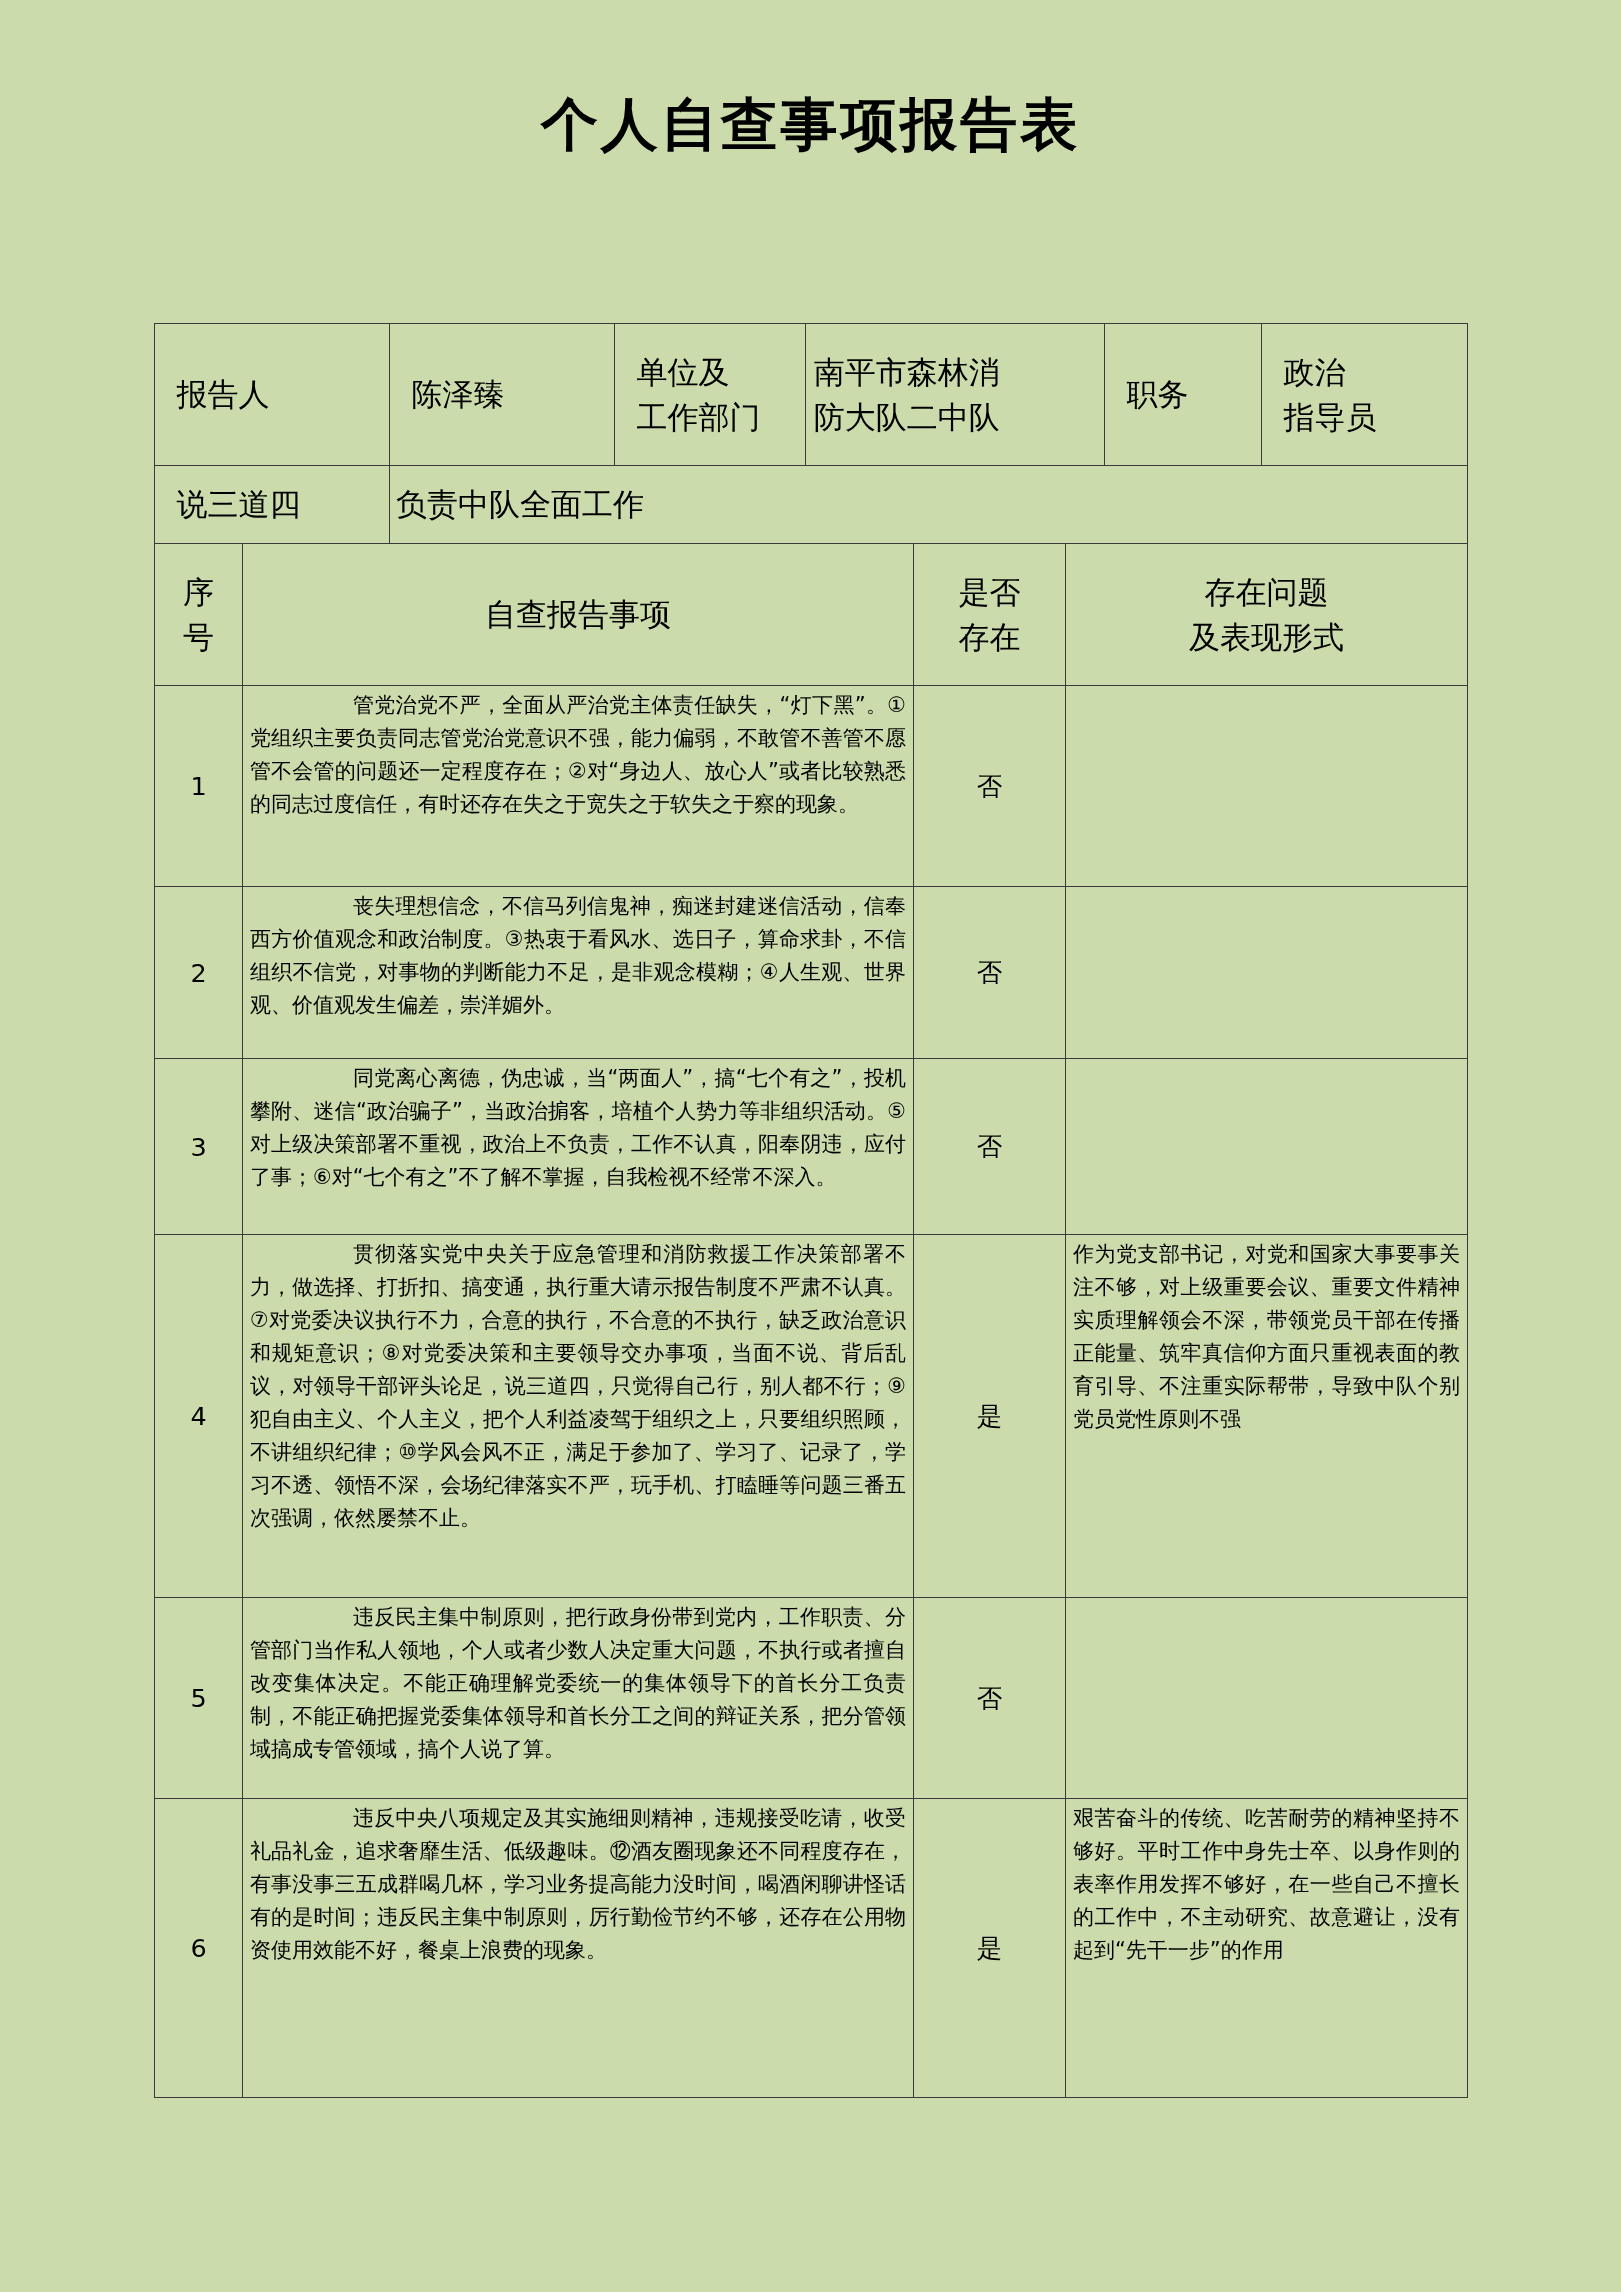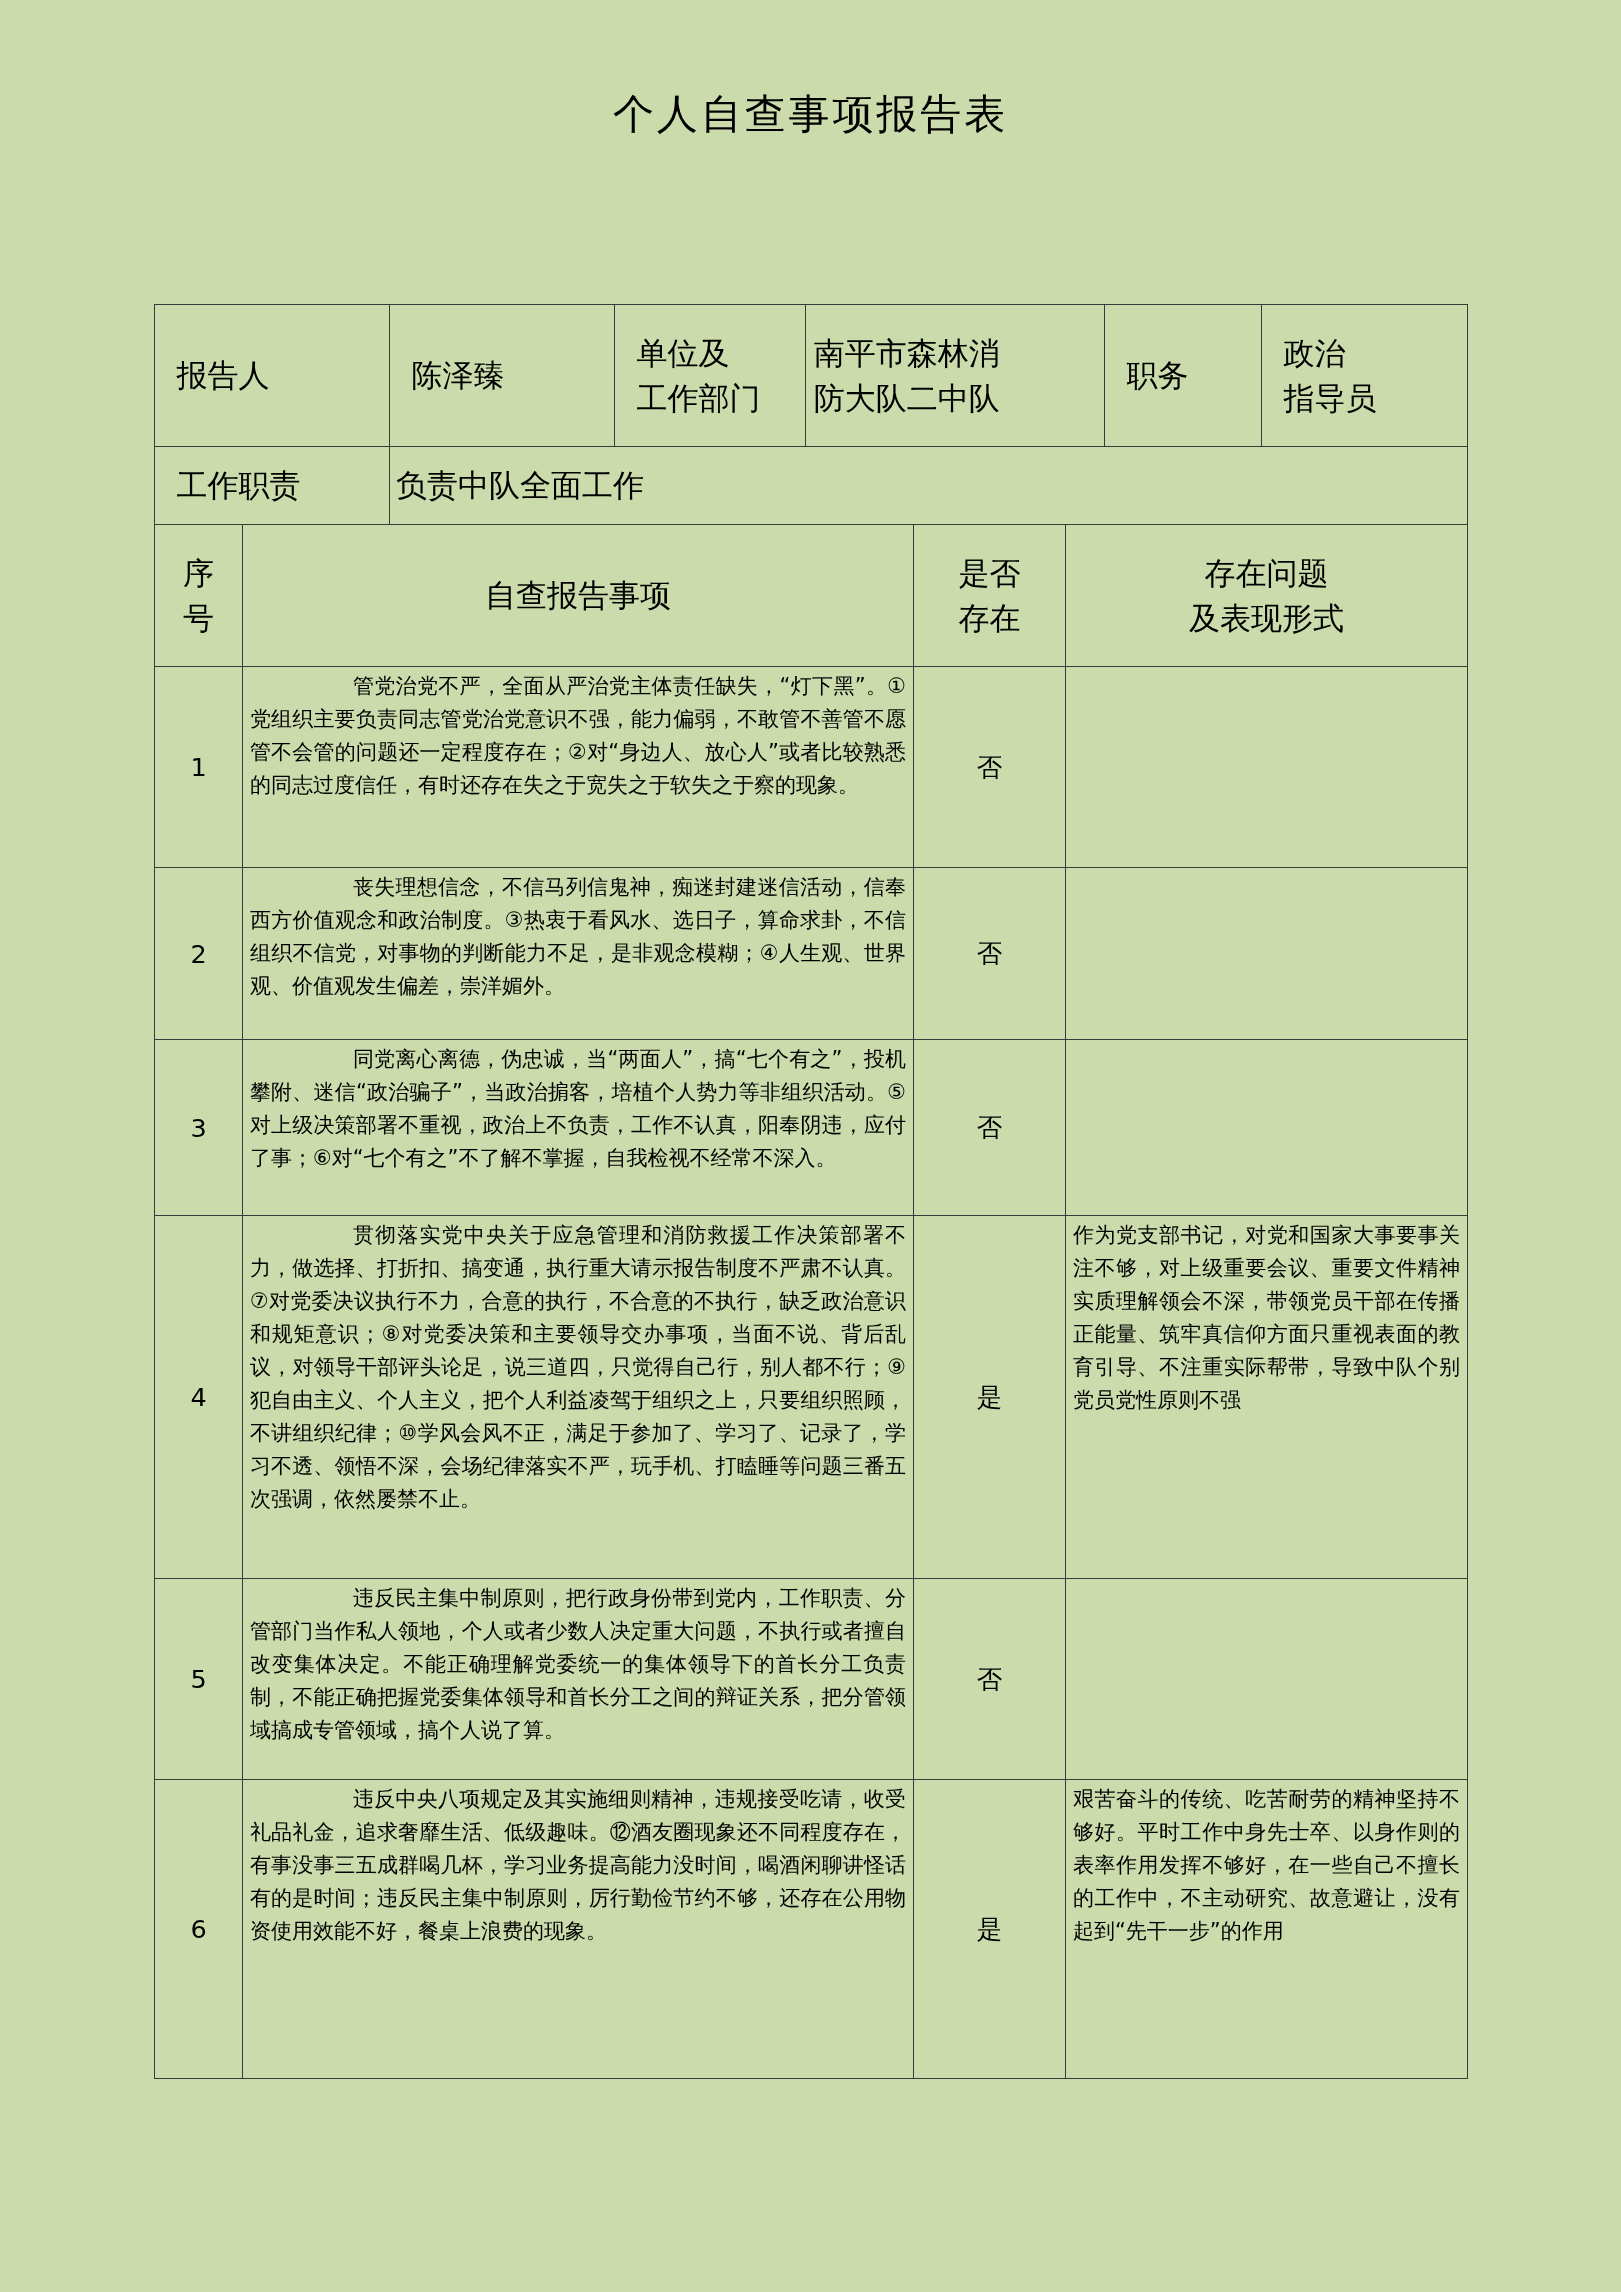--- a/index.html
+++ b/index.html
@@ -13,23 +13,23 @@
   .page {
     position: relative;
     width: 1621px;
     height: 2293px;
     overflow: hidden;
   }
   .doc-title {
     margin: 0;
     padding-top: 90px;
     text-align: center;
-    font-size: 41px;
+    font-size: 57px;
     line-height: 1.2;
-    font-weight: normal;
+    font-weight: bold;
     letter-spacing: 2.9px;
   }
   .tables {
     width: 1313px;
     margin: 165px auto 0 auto;
   }
   table {
     border-collapse: collapse;
     table-layout: fixed;
     width: 1313px;
@@ -110,21 +110,21 @@
           <td class="info-cell">陈泽臻</td>
           <td class="info-cell">单位及
 工作部门</td>
           <td class="info-cell" style="padding-left:7.8px">南平市森林消
 防大队二中队</td>
           <td class="info-cell">职务</td>
           <td class="info-cell">政治
 指导员</td>
         </tr>
         <tr style="height:78px">
-          <td class="info-cell">工作职责</td>
+          <td class="info-cell">说三道四</td>
           <td class="info-cell center" colspan="5">负责中队全面工作</td>
         </tr>
       </tbody>
     </table>
 
     <table class="t2">
       <colgroup>
         <col style="width:88px">
           <col style="width:671px">
           <col style="width:152px">

